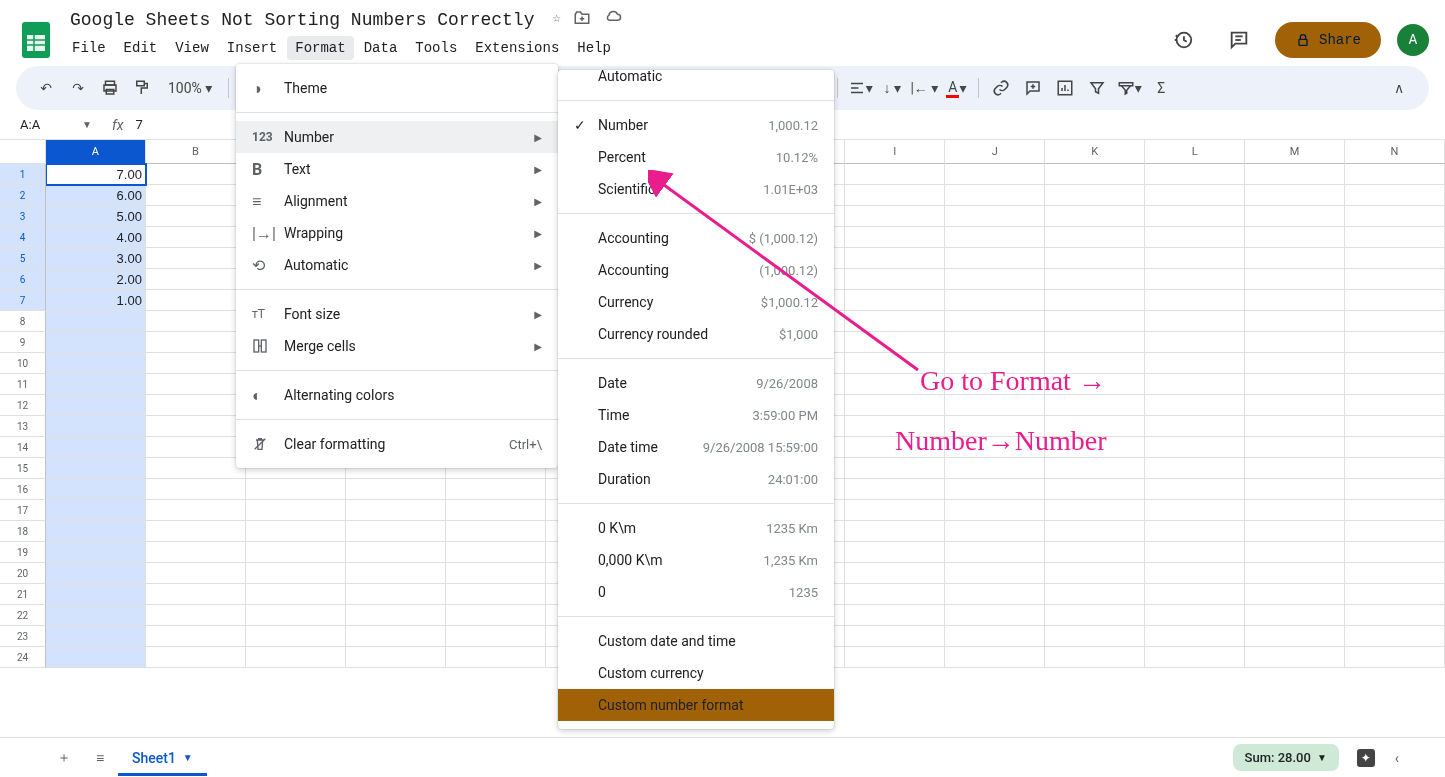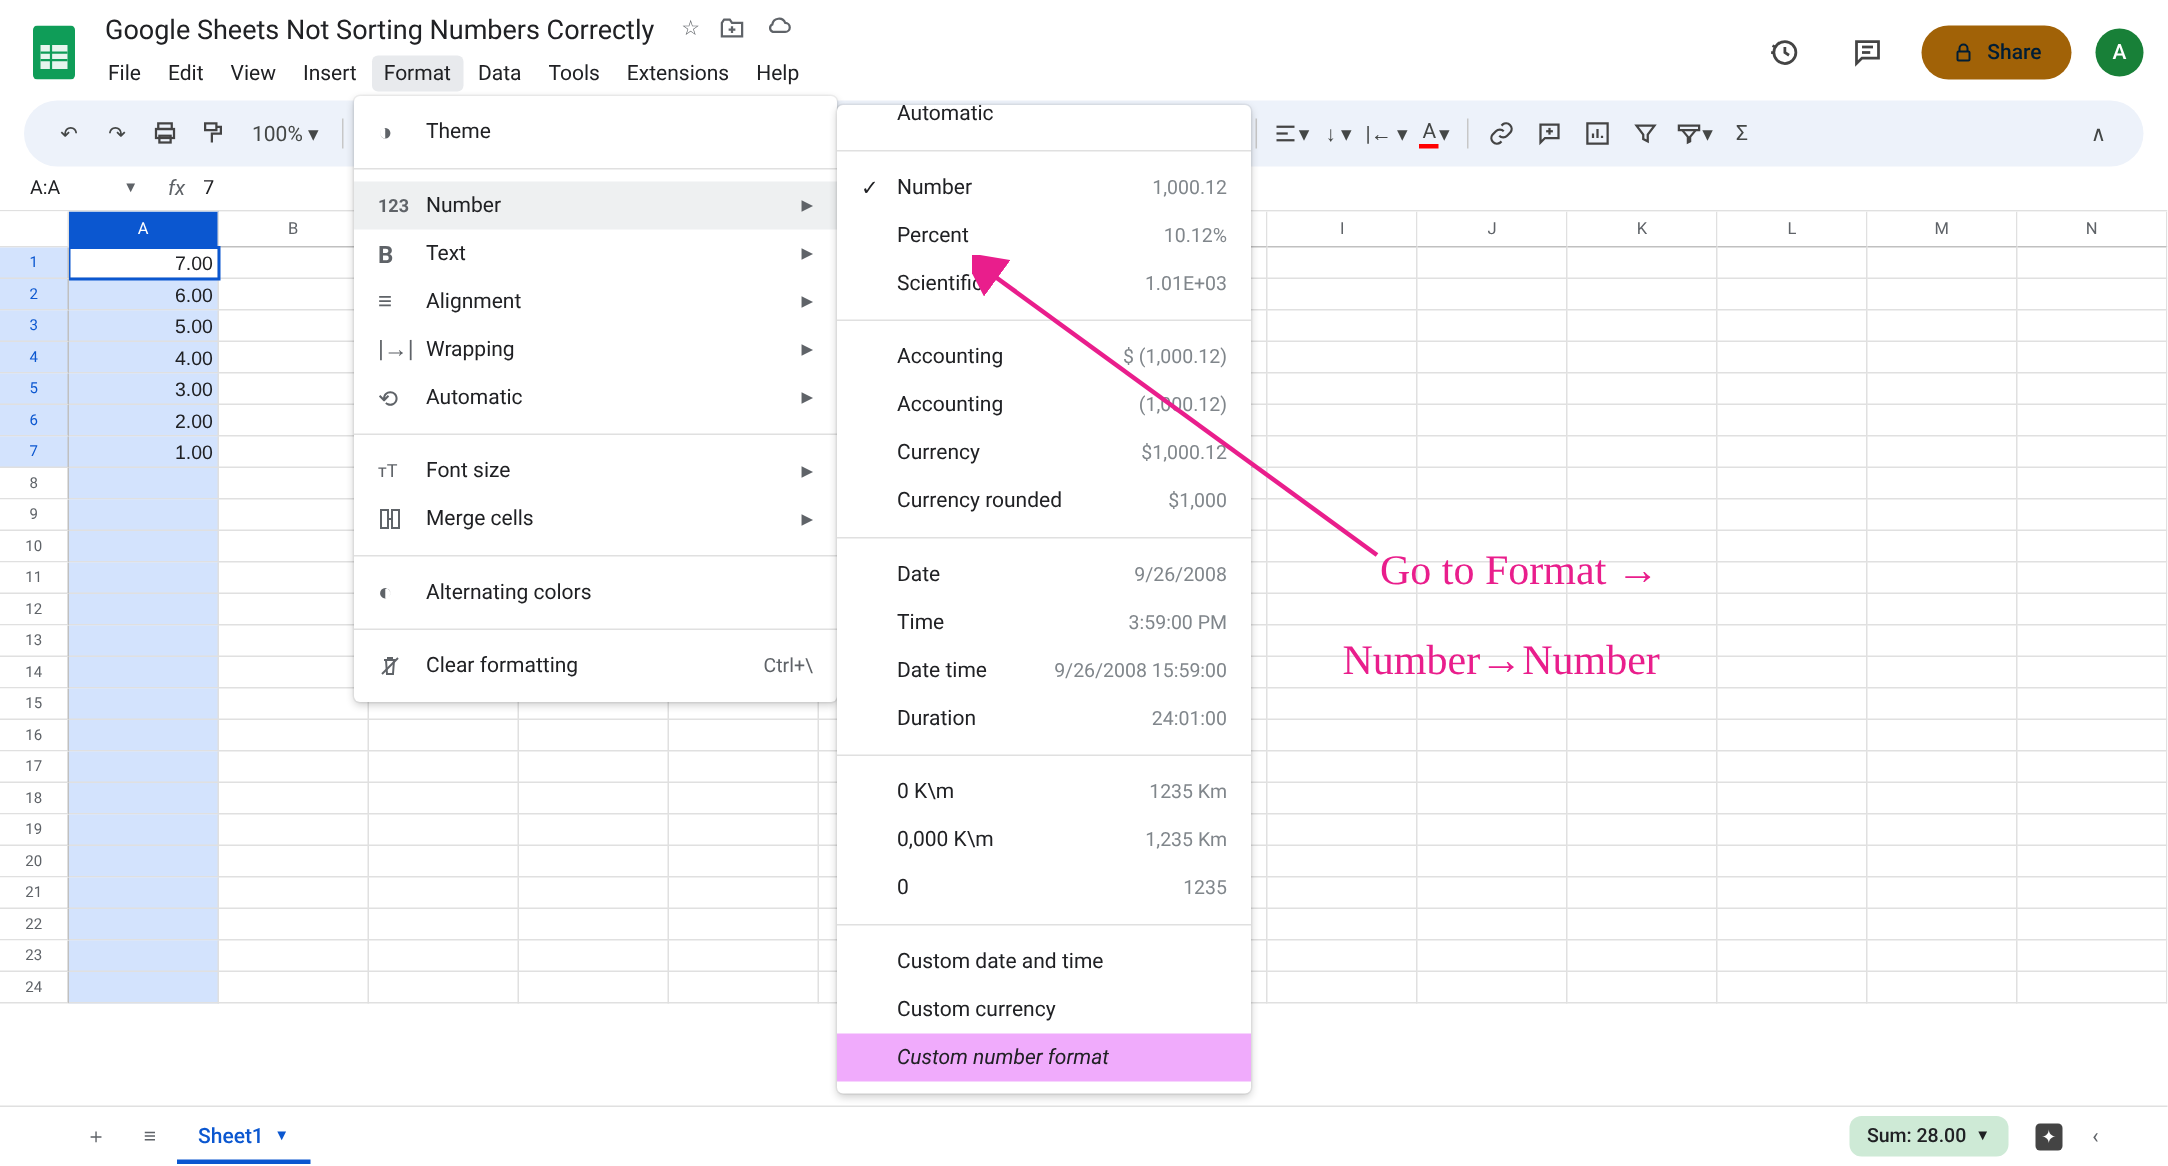--- a/index.html
+++ b/index.html
@@ -1,17 +1,17 @@
 <!DOCTYPE html>
 <html><head>
 <meta charset="utf-8">
 <style>
 * { box-sizing: border-box; margin: 0; padding: 0; }
 body { font-family: "Google Sans", Roboto, Arial, sans-serif; font-size: 14px; color: #202124; background: #fff; overflow: hidden; width: 1445px; height: 777px; }
-.header { display: flex; align-items: center; padding: 8px 16px 0 16px; }
+.header { display: flex; align-items: flex-end; padding: 8px 16px 0 16px; font-family: Liberation Mono, monospace; }
 .logo { width: 40px; height: 40px; display: flex; align-items: center; justify-content: center; margin-right: 8px; }
 .logo-svg { width: 28px; height: 36px; }
 .title-area { flex: 1; }
 .title-row { display: flex; align-items: center; gap: 12px; }
 .doc-title { font-size: 18px; color: #202124; padding: 2px 6px; }
 .title-icons { display: flex; gap: 12px; color: #5f6368; }
 .title-icons span { cursor: pointer; }
 .menu-bar { display: flex; gap: 2px; margin-top: 4px; }
 .menu-item { padding: 4px 8px; font-size: 14px; color: #202124; cursor: pointer; border-radius: 4px; }
 .menu-item.active { background: #e8eaed; }
@@ -53,21 +53,21 @@
 .dropdown { position: absolute; top: 64px; left: 236px; width: 322px; background: #fff; border-radius: 4px; box-shadow: 0 2px 6px rgba(0,0,0,0.2), 0 0 0 1px rgba(0,0,0,0.05); padding: 8px 0; z-index: 100; }
 .dd-item { display: flex; align-items: center; padding: 6px 16px; height: 32px; cursor: pointer; font-size: 14px; color: #202124; }
 .dd-item.highlight { background: #eef0f1; }
 .dd-icon { width: 32px; display: flex; align-items: center; color: #5f6368; font-size: 16px; }
 .dd-arrow { margin-left: auto; color: #5f6368; font-size: 10px; }
 .dd-shortcut { margin-left: auto; color: #5f6368; font-size: 13px; }
 .dd-sep { height: 1px; background: #e0e0e0; margin: 8px 0; }
 
 .submenu { position: absolute; top: 70px; left: 558px; width: 276px; background: #fff; border-radius: 4px; box-shadow: 0 2px 6px rgba(0,0,0,0.2), 0 0 0 1px rgba(0,0,0,0.05); padding: 0 0 8px 0; z-index: 101; }
 .sub-item { display: flex; align-items: center; padding: 0 16px 0 16px; height: 32px; cursor: pointer; font-size: 14px; }
-.sub-item.highlight { background: #f0abfc; font-style: italic; }
+.sub-item.highlight { background: #a16207; }
 .sub-check { width: 24px; color: #202124; }
 .sub-label { flex: 1; }
 .sub-ex { color: #80868b; font-size: 13px; }
 
 .annotation { position: absolute; z-index: 200; font-family: "Comic Sans MS", cursive; color: #e91e8c; font-size: 28px; pointer-events: none; }
 .arrow-line { position: absolute; z-index: 199; pointer-events: none; }
 </style>
 </head>
 <body>
 

